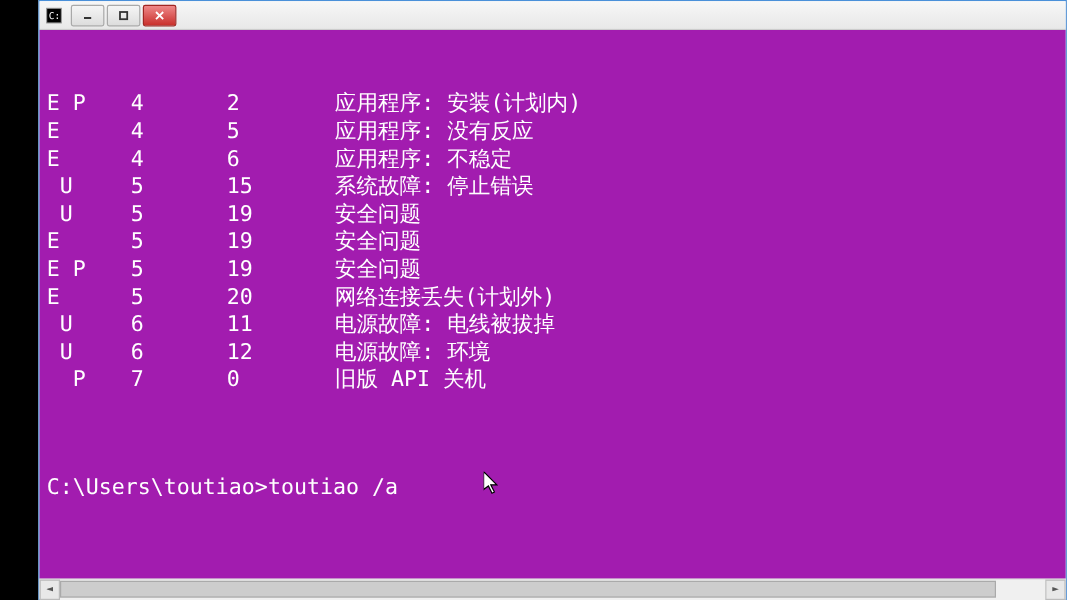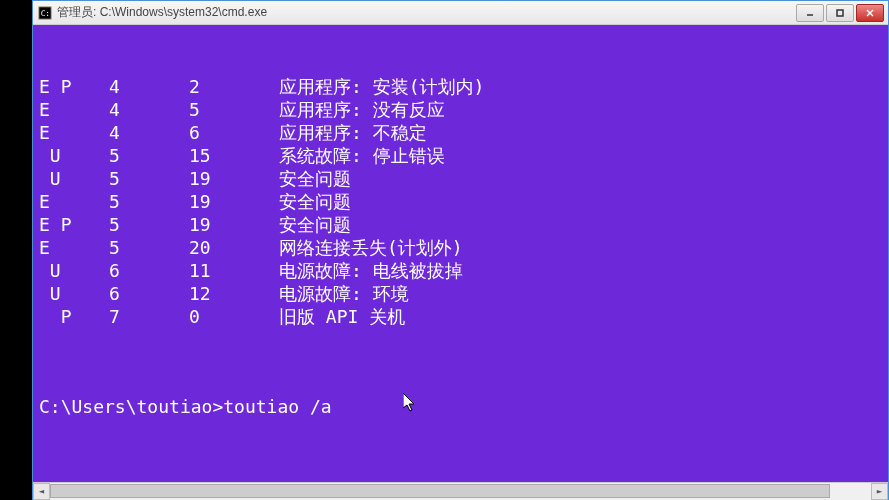--- a/index.html
+++ b/index.html
@@ -55,21 +55,21 @@
       border-radius: 2px;
       cursor: pointer;
     }
     .wc-btn.close {
       background: linear-gradient(to bottom, #e88, #c9302c);
       border-color: #a02622;
       color: #fff;
     }
     .terminal {
       flex: 1;
-      background: #6d28d9;
+      background: #a21caf;
       color: #fff;
       font-size: 18px;
       line-height: 23px;
       padding: 4px 6px;
       white-space: pre;
       overflow: hidden;
       position: relative;
       font-family: "SimSun", "NSimSun", monospace;
     }
     .row { display: flex; }
@@ -125,21 +125,20 @@
 <body>
 
 <div class="window">
   <div class="titlebar">
     <span class="titlebar-icon">
       <svg viewBox="0 0 16 16">
           <rect x="1" y="1" width="14" height="14" fill="#000" stroke="#999" stroke-width="1"></rect>
           <text x="3" y="11" font-size="9" fill="#fff" font-family="monospace">C:</text>
         </svg>
     </span>
-    <span class="titlebar-text">管理员: C:\Windows\system32\cmd.exe</span>
     <div class="window-controls">
       <div class="wc-btn">
           <svg width="10" height="10">
             <line x1="2" y1="7" x2="8" y2="7" stroke="#333" stroke-width="1.5"></line>
           </svg>
         </div>
       <div class="wc-btn">
           <svg width="10" height="10">
             <rect x="2" y="2" width="6" height="6" fill="none" stroke="#333" stroke-width="1.5"></rect>
           </svg>

